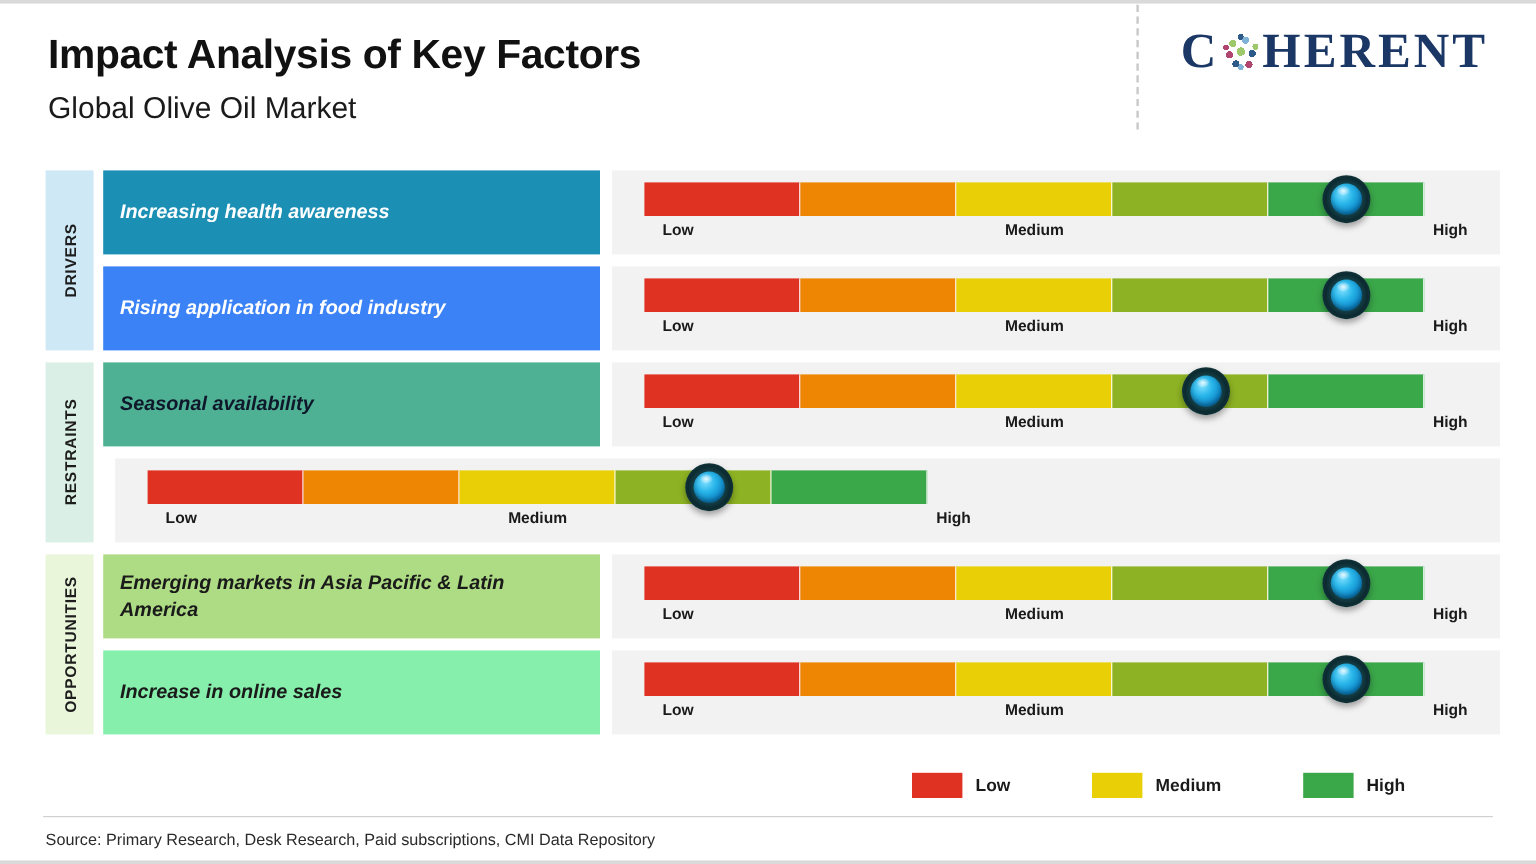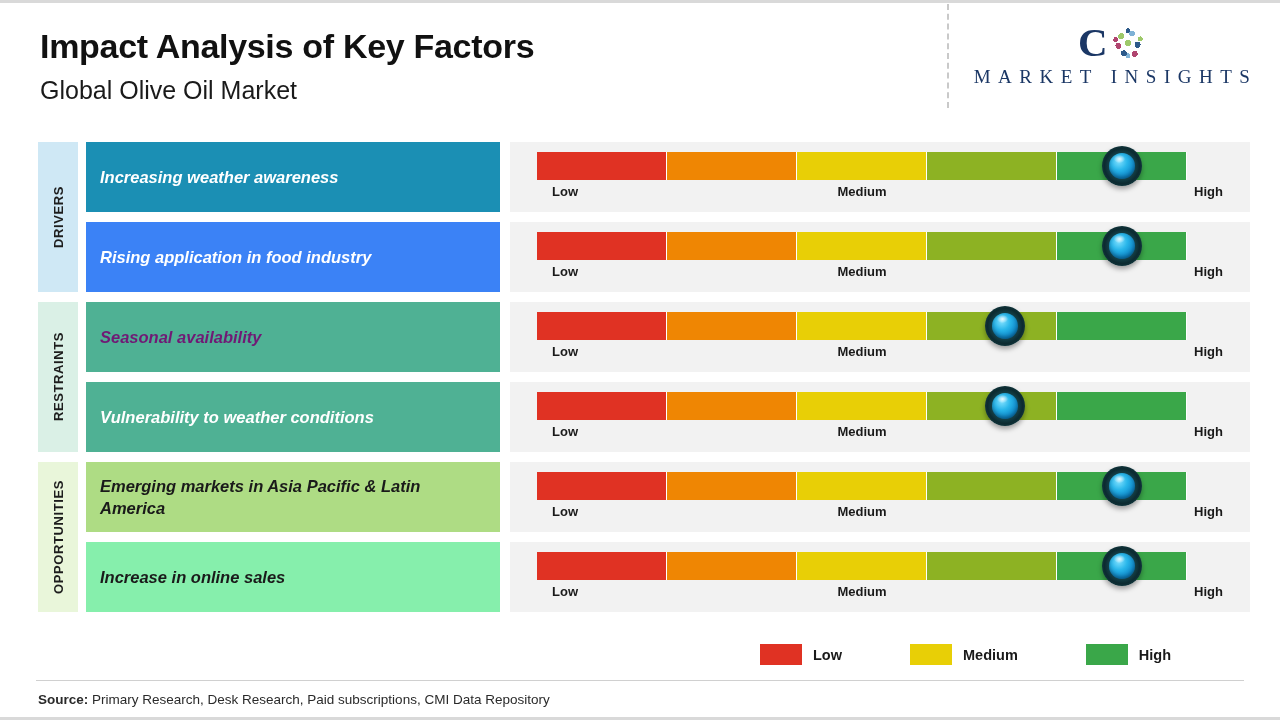--- a/index.html
+++ b/index.html
@@ -148,21 +148,21 @@
 
   
   .footer-rule {
     position: absolute; left: 36px; top: 680px; width: 1208px; height: 1px;
     background: #d0d0d0;
   }
   .source {
     position: absolute; left: 38px; top: 692px;
     font-size: 13.5px; color: #2a2a2a; white-space: nowrap;
   }
-  .source b { font-weight: bold; }
+  .source b { font-weight: normal; }
   .bottom-rule {
     position: absolute; left: 0; bottom: 0; width: 1280px; height: 3px;
     background: #d9d9d9;
   }
 </style>
 </head>
 <body>
 
 <div id="slide">
 
@@ -172,35 +172,35 @@
     <div class="title">Impact Analysis of Key Factors</div>
     <div class="subtitle">Global Olive Oil Market</div>
   </div>
 
   <div class="dash-divider"></div>
 
   <div class="logo">
     <div class="logo-top">
       <span>C</span>
       <span class="logo-globe"></span>
-    </div>
-    <div class="logo-bottom">MARKET INSIGHTS</div>
+      <span>HERENT</span>
+    </div>
   </div>
 
   <div class="matrix">
 
     <div class="group">
       <div class="cat-label" style="background:#cfe8f5">
         <span>DRIVERS</span>
       </div>
       <div class="rows">
 
         <div class="row">
           <div class="factor" style="background:#1b8fb4;color:#ffffff">
-            <span>Increasing weather awareness</span>
+            <span>Increasing health awareness</span>
           </div>
           <div class="gauge-panel">
             <div class="bar">
               <div class="seg" style="background:#e03223"></div>
               <div class="seg" style="background:#ef8603"></div>
               <div class="seg" style="background:#e8cf06"></div>
               <div class="seg" style="background:#8db223"></div>
               <div class="seg" style="background:#3aa749"></div>
               <div class="marker" style="left:90%"></div>
             </div>
@@ -236,44 +236,41 @@
       </div>
     </div>
 
     <div class="group">
       <div class="cat-label" style="background:#daf0e6">
         <span>RESTRAINTS</span>
       </div>
       <div class="rows">
 
         <div class="row">
-          <div class="factor" style="background:#4fb194;color:#701a75">
+          <div class="factor" style="background:#4fb194;color:#0f172a">
             <span>Seasonal availability</span>
           </div>
           <div class="gauge-panel">
             <div class="bar">
               <div class="seg" style="background:#e03223"></div>
               <div class="seg" style="background:#ef8603"></div>
               <div class="seg" style="background:#e8cf06"></div>
               <div class="seg" style="background:#8db223"></div>
               <div class="seg" style="background:#3aa749"></div>
               <div class="marker" style="left:72%"></div>
             </div>
             <div class="scale-labels">
               <div class="sl sl-low">Low</div>
               <div class="sl sl-med">Medium</div>
               <div class="sl sl-high">High</div>
             </div>
           </div>
         </div>
 
         <div class="row">
-          <div class="factor" style="background:#4fb194;color:#ffffff">
-            <span>Vulnerability to weather conditions</span>
-          </div>
           <div class="gauge-panel">
             <div class="bar">
               <div class="seg" style="background:#e03223"></div>
               <div class="seg" style="background:#ef8603"></div>
               <div class="seg" style="background:#e8cf06"></div>
               <div class="seg" style="background:#8db223"></div>
               <div class="seg" style="background:#3aa749"></div>
               <div class="marker" style="left:72%"></div>
             </div>
             <div class="scale-labels">

